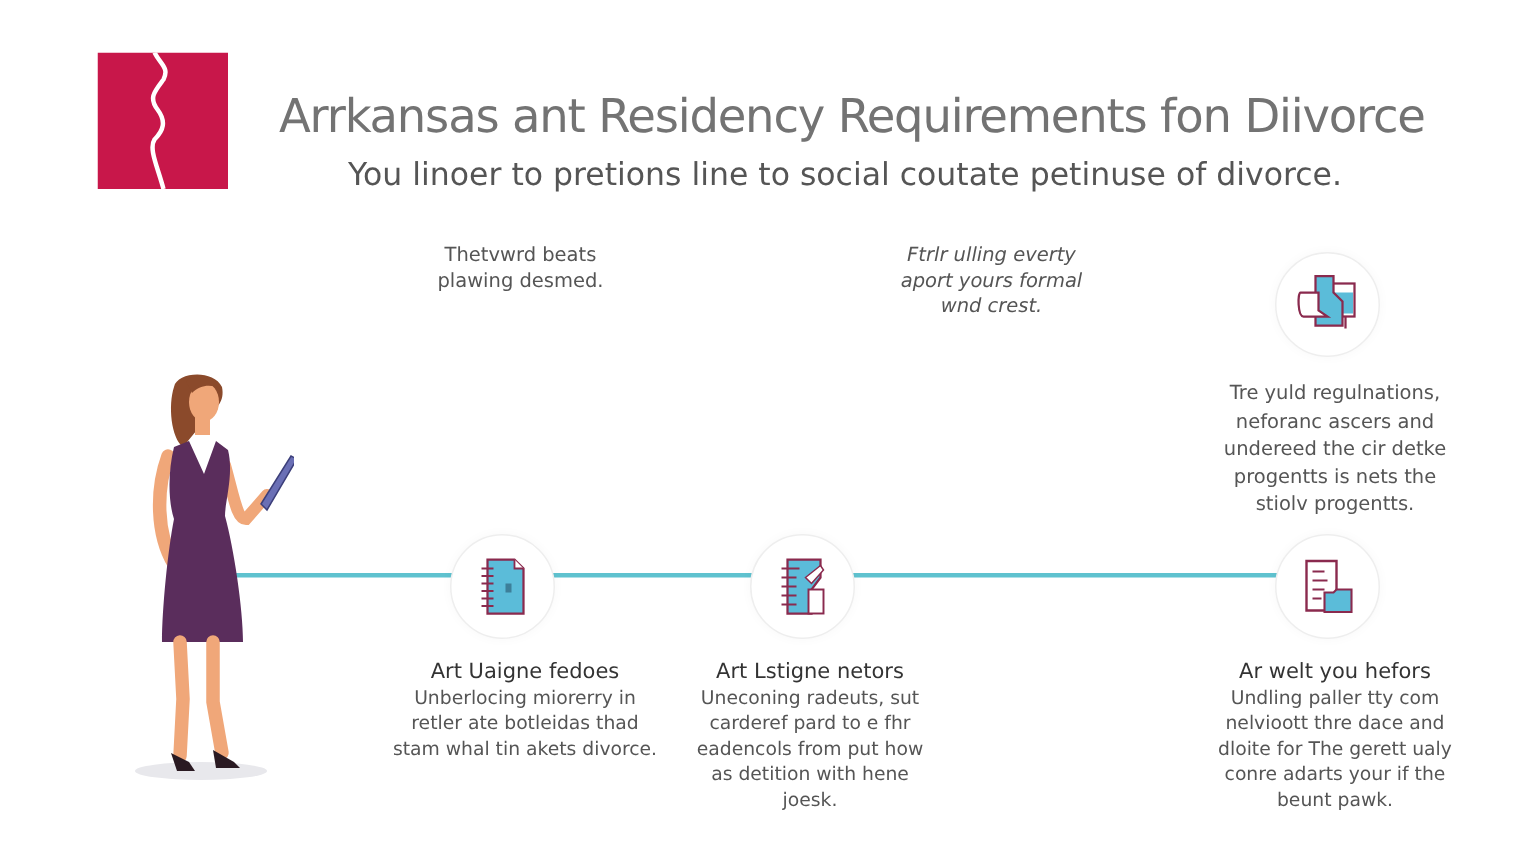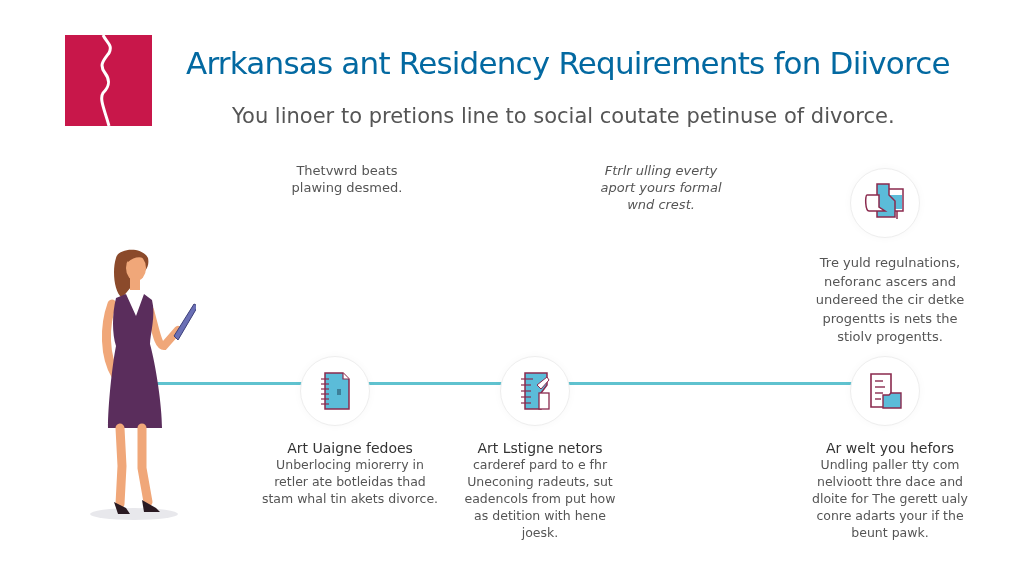--- a/index.html
+++ b/index.html
@@ -1,20 +1,20 @@
 <!DOCTYPE html>
 <html><head>
   <meta charset="utf-8">
   <style>
     * { margin: 0; padding: 0; box-sizing: border-box; }
     html, body { width: 1024px; height: 576px; overflow: hidden; background: #ffffff; }
     body { position: relative; font-family: "DejaVu Sans", "Liberation Sans", sans-serif; color: #444; }
 
     .logo { position: absolute; left: 65px; top: 35px; width: 87px; height: 91px; }
-    .title { position: absolute; left: 186px; top: 45px; font-size: 31px; font-weight: 400; color: #0369a1; letter-spacing: -0.8px; white-space: nowrap; font-family: "DejaVu Sans", sans-serif; text-align: center; }
+    .title { position: absolute; left: 186px; top: 60px; font-size: 31px; font-weight: 400; color: #737373; letter-spacing: -0.8px; white-space: nowrap; font-family: "DejaVu Sans", sans-serif; text-align: center; }
     .subtitle { position: absolute; left: 232px; top: 104px; font-size: 21px; color: #555; white-space: nowrap; }
 
     .note { position: absolute; text-align: center; font-size: 13px; line-height: 17px; color: #555; }
     .note-1 { left: 262px; top: 162px; width: 170px; }
     .note-2 { left: 566px; top: 162px; width: 190px; font-style: italic; }
     .note-3 { left: 790px; top: 254px; width: 200px; line-height: 18.5px; }
 
     .timeline-line { position: absolute; left: 156px; top: 382px; width: 700px; height: 3px; background: #5fc2cf; }
 
     .node { position: absolute; width: 70px; height: 70px; border-radius: 50%; background: #fff; border: 1px solid #eeeeee; box-shadow: 0 0 8px rgba(0,0,0,0.03); display: flex; align-items: center; justify-content: center; }
@@ -147,22 +147,22 @@
   <div class="step-title">Art Uaigne fedoes</div>
   <div class="step-body">
     <div>Unberlocing miorerry in</div>
     <div>retler ate botleidas thad</div>
     <div>stam whal tin akets divorce.</div>
   </div>
 </div>
 <div class="step step-2">
   <div class="step-title">Art Lstigne netors</div>
   <div class="step-body">
+    <div>Uneconing radeuts, sut</div>
     <div>carderef pard to e fhr</div>
-    <div>Uneconing radeuts, sut</div>
     <div>eadencols from put how</div>
     <div>as detition with hene</div>
     <div>joesk.</div>
   </div>
 </div>
 <div class="step step-3">
   <div class="step-title">Ar welt you hefors</div>
   <div class="step-body">
     <div>Undling paller tty com</div>
     <div>nelvioott thre dace and</div>

